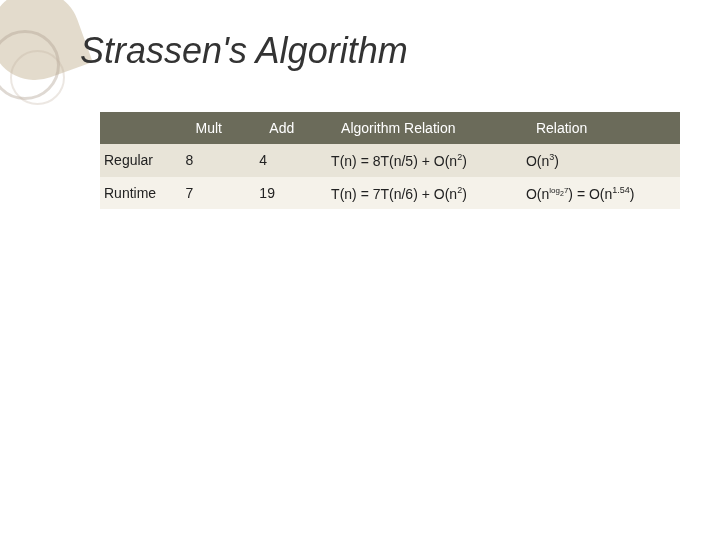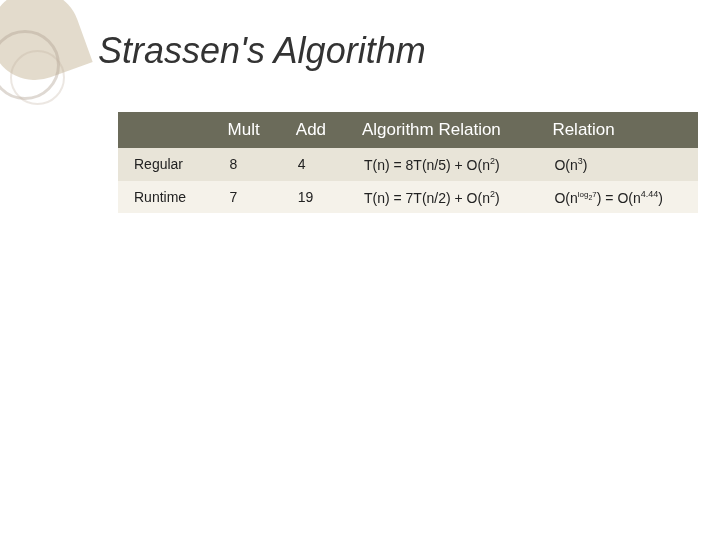--- a/index.html
+++ b/index.html
@@ -55,21 +55,20 @@
       border: 2px solid #c0b0a0;
       opacity: 0.3;
     }
 
     .main-content {
       position: absolute;
       top: 30px;
       left: 80px;
       right: 20px;
       bottom: 20px;
-      margin-left: 18px;
     }
 
     .page-title {
       font-size: 36px;
       font-weight: 400;
       color: #333333;
       margin-bottom: 40px;
       font-style: italic;
     }
 
@@ -84,33 +83,33 @@
 
     thead tr {
       background-color: #6b6b5a;
     }
 
     thead th {
       color: #ffffff;
       padding: 8px 14px;
       text-align: left;
       font-weight: 500;
-      font-size: 17px;
+      font-size: 14px;
     }
 
     tbody tr:nth-child(odd) {
       background-color: #e8e4d8;
     }
 
     tbody tr:nth-child(even) {
       background-color: #f5f2ea;
     }
 
     tbody td {
-      padding: 8px 16px;
+      padding: 8px 4px;
       font-size: 14px;
       color: #222222;
     }
 
     .row-label {
       font-weight: 500;
       color: #222222;
     }
 
     sup {
@@ -152,22 +151,22 @@
           <td>
             <span>O(n</span><sup>3</sup><span>)</span>
           </td>
         </tr>
 
         <tr>
           <td class="row-label">Runtime</td>
           <td>7</td>
           <td>19</td>
           <td>
-            <span>T(n) = 7T(n/2) + O(n</span><sup>2</sup><span>)</span>
+            <span>T(n) = 7T(n/6) + O(n</span><sup>2</sup><span>)</span>
           </td>
           <td>
-            O(n<sup style="font-size:8px;">log<sub style="font-size:7px;">2</sub>7</sup>) = O(n<sup>4.44</sup>)
+            O(n<sup style="font-size:8px;">log<sub style="font-size:7px;">2</sub>7</sup>) = O(n<sup>1.54</sup>)
           </td>
         </tr>
       </tbody>
     </table>
   </div>
 </div>
 
 </body></html>

